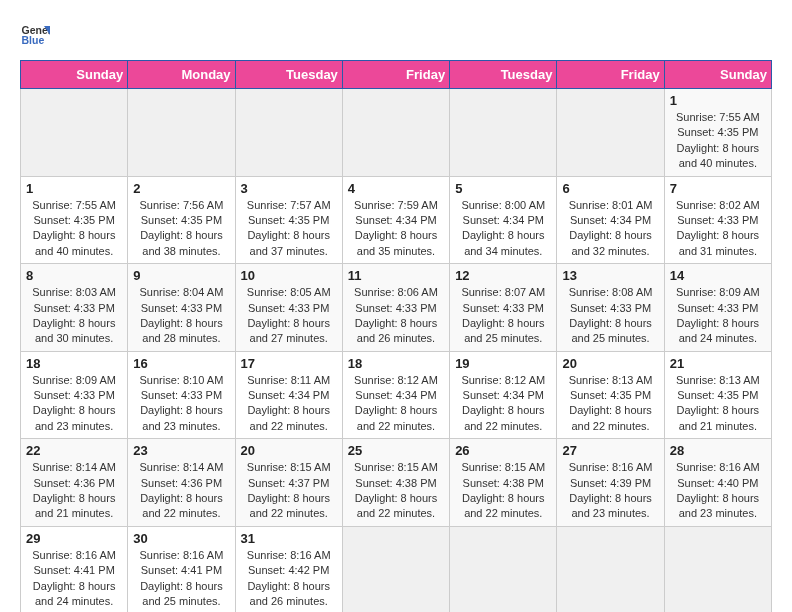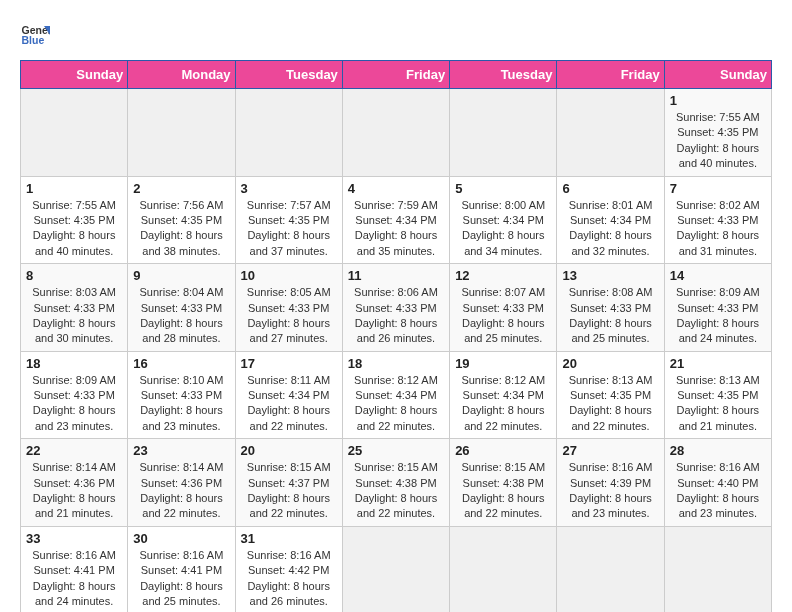--- a/index.html
+++ b/index.html
@@ -310,21 +310,21 @@
         </td>
         <td>
           <span class="day-number">28</span>
           <div class="day-content">
             Sunrise: 8:16 AM<br>Sunset: 4:40 PM<br>Daylight: 8 hours and 23 minutes.
           </div>
         </td>
       </tr>
       <tr>
         <td>
-          <span class="day-number">33</span>
+          <span class="day-number">29</span>
           <div class="day-content">
             Sunrise: 8:16 AM<br>Sunset: 4:41 PM<br>Daylight: 8 hours and 24 minutes.
           </div>
         </td>
         <td>
           <span class="day-number">30</span>
           <div class="day-content">
             Sunrise: 8:16 AM<br>Sunset: 4:41 PM<br>Daylight: 8 hours and 25 minutes.
           </div>
         </td>

